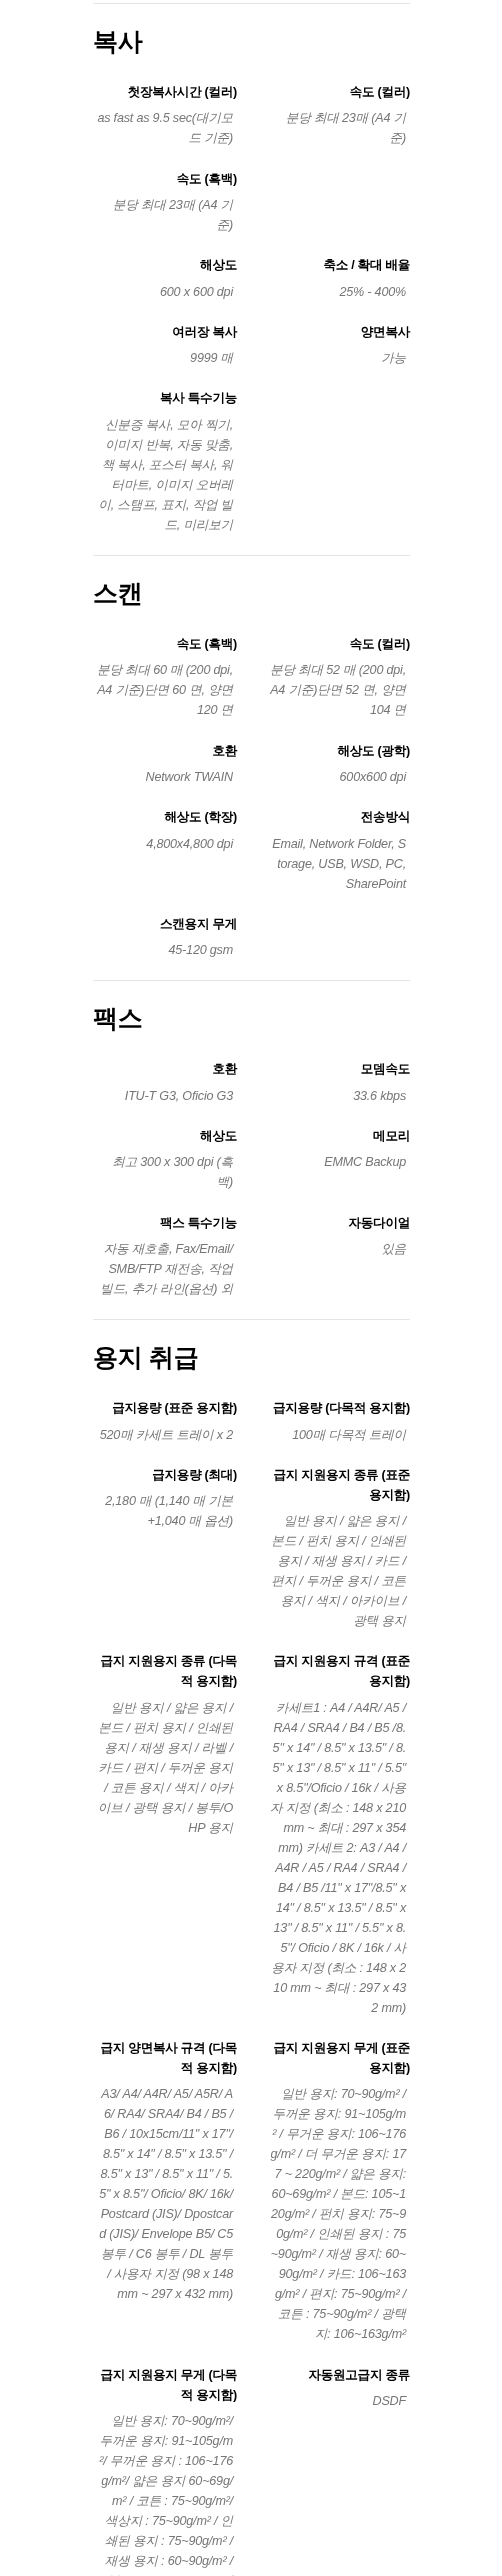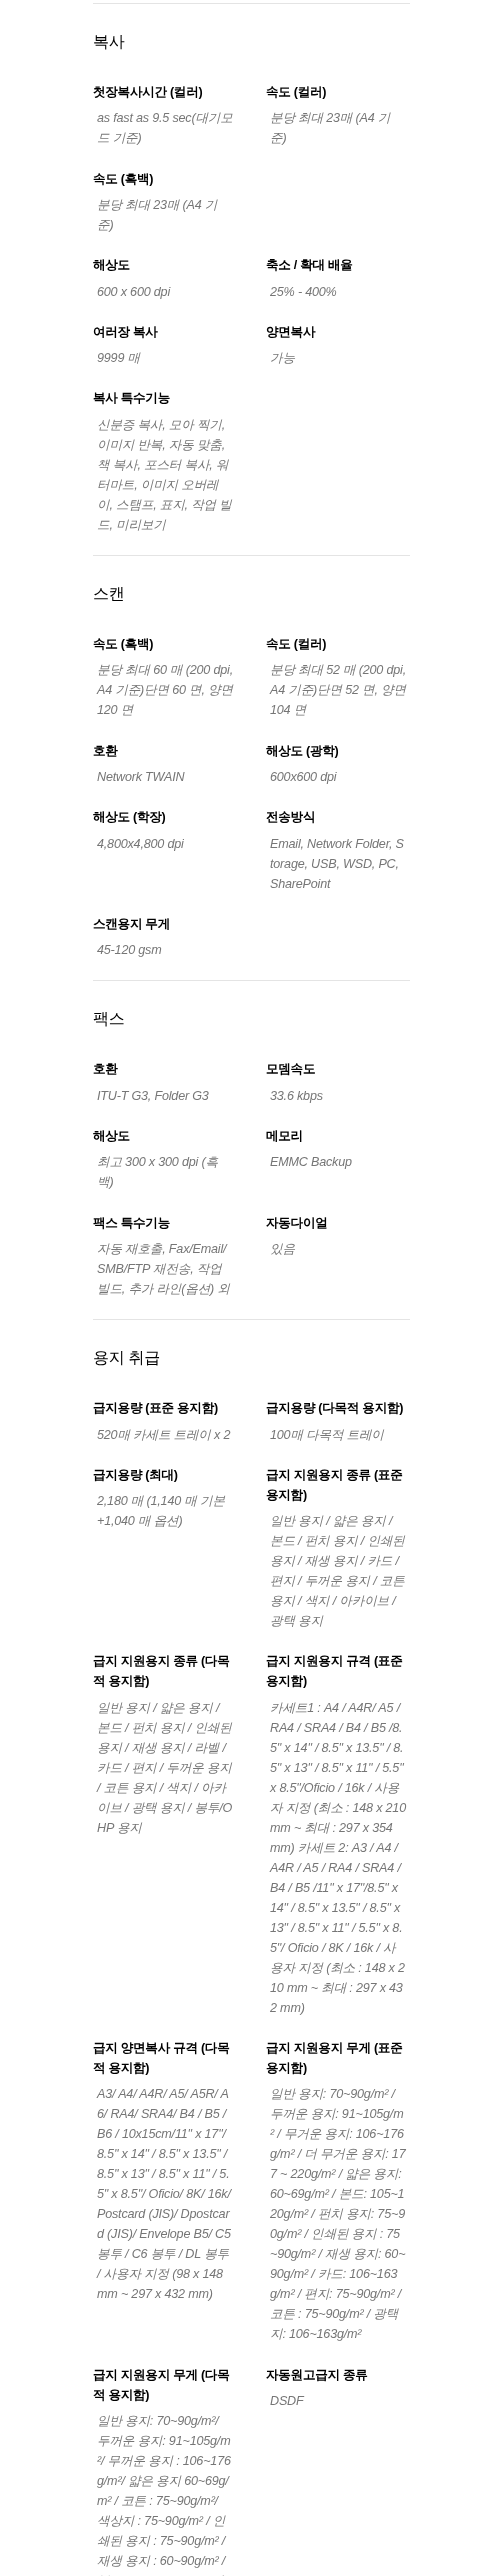--- a/index.html
+++ b/index.html
@@ -16,33 +16,34 @@
     margin-left: 93px;
     padding-bottom: 25px;
   }
   hr.divider {
     border: none;
     border-top: 0.6px solid #e4e4e4;
     margin: 2.5px 0 0 0;
   }
   hr.divider.first { margin-top: 3.1px; }
   h2.section-title {
-    font-size: 16px;
+    font-size: 25px;
     line-height: 25px;
-    font-weight: 400;
+    font-weight: 700;
     letter-spacing: -0.3px;
     margin: 25px 0 28px 0;
     color: #000000;
   }
   .spec-row {
     display: grid;
     grid-template-columns: 1fr 1fr;
     column-gap: 29px;
     align-items: start;
     margin-bottom: 16.3px;
+    text-align: right;
   }
   .spec-cell { min-width: 0; }
   h3.spec-label {
     font-size: 12.6px;
     line-height: 20px;
     font-weight: 700;
     letter-spacing: -0.3px;
     margin: 0 0 6.3px 0;
     color: #000000;
     word-break: break-all;
@@ -142,21 +143,21 @@
         <div class="spec-cell">
           <h3 class="spec-label">스캔용지 무게</h3>
           <p class="spec-value">45-120 gsm</p>
         </div>
       </div>
       <hr class="divider">
       <h2 class="section-title">팩스</h2>
       <div class="spec-row">
         <div class="spec-cell">
           <h3 class="spec-label">호환</h3>
-          <p class="spec-value">ITU-T G3, Folder G3</p>
+          <p class="spec-value">ITU-T G3, Oficio G3</p>
         </div>
         <div class="spec-cell">
           <h3 class="spec-label">모뎀속도</h3>
           <p class="spec-value">33.6 kbps</p>
         </div>
       </div>
       <div class="spec-row">
         <div class="spec-cell">
           <h3 class="spec-label">해상도</h3>
           <p class="spec-value">최고 300 x 300 dpi (흑백)</p>

